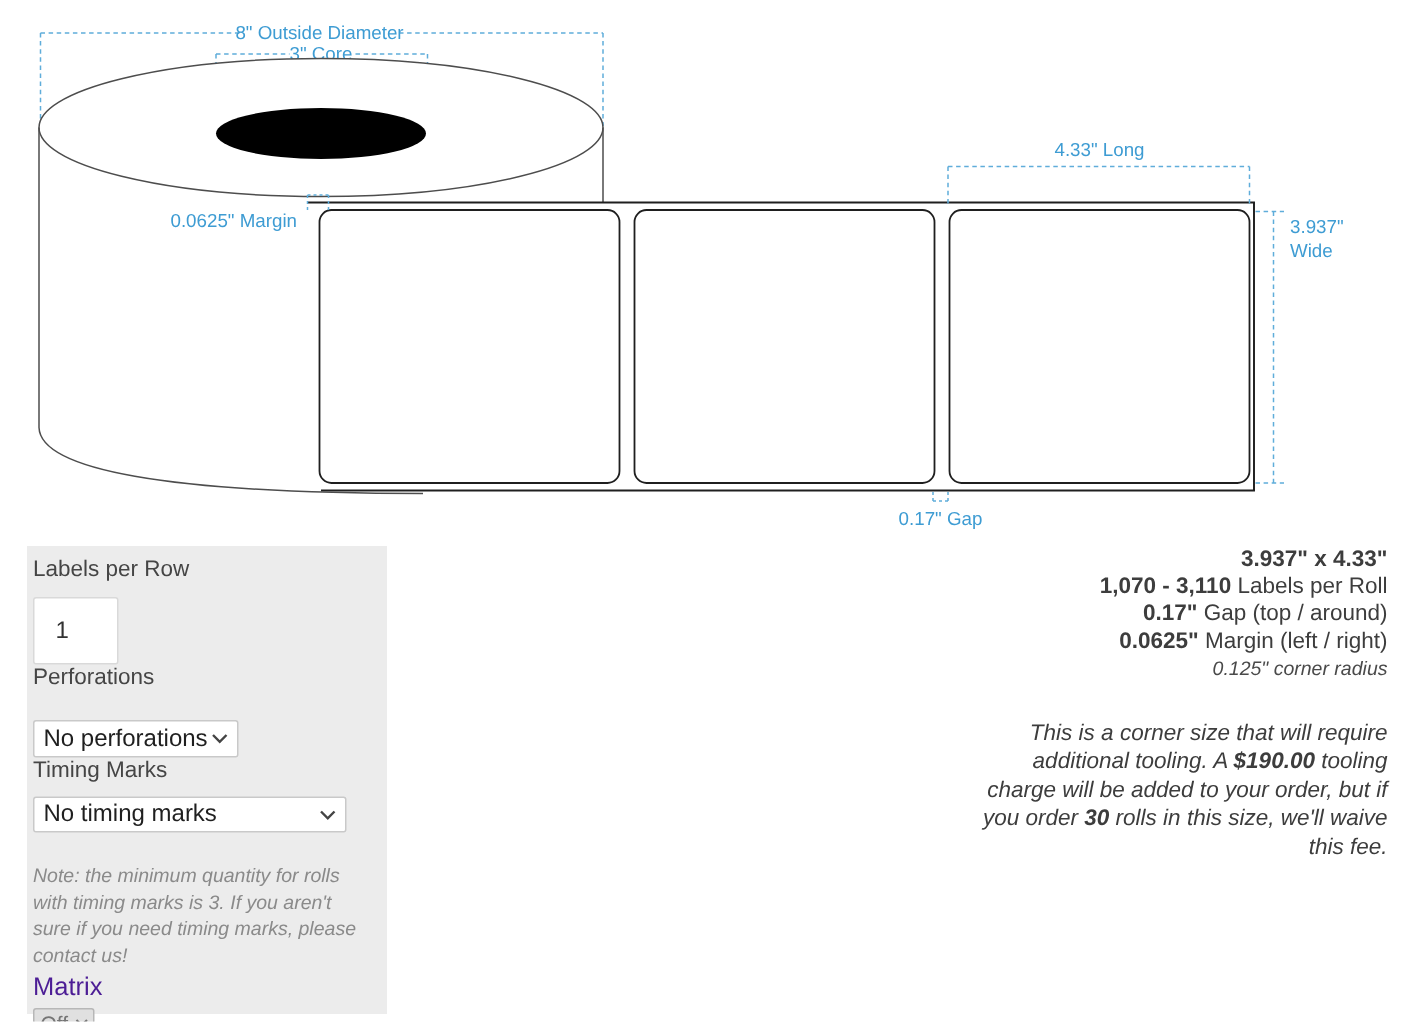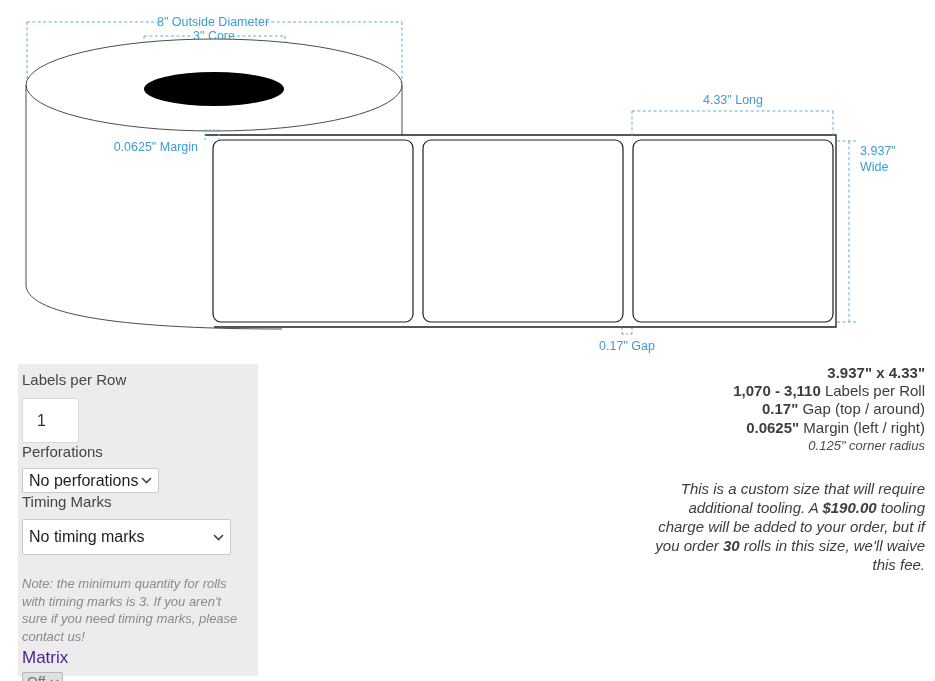--- a/index.html
+++ b/index.html
@@ -25,28 +25,28 @@
   }
   .panel-label { font-size: 15px; color: #454545; line-height: 17px; }
   .qty-input {
     display: block; margin-top: 10px;
     width: 57px; height: 45px;
     border: 1px solid #d9d9d9; border-radius: 2px;
     background: #fff; font-family: "Liberation Sans", sans-serif;
     font-size: 16px; color: #333; padding: 0 0 0 14px;
   }
   .sel {
-    margin-top: 8px; height: 25px;
+    margin-top: 20px; height: 25px;
     background: #fff; border: 1px solid #c9c9c9; border-radius: 2px;
     display: flex; align-items: center; justify-content: space-between;
     padding: 0 6px; cursor: default;
   }
   .sel-text { font-size: 16px; color: #1f1f1f; white-space: nowrap; }
   .sel-perforations { width: 137px; }
-  .sel-timing { width: 209px; margin-top: 9px; height: 36px; }
+  .sel-timing { width: 209px; margin-top: 9px; height: 24px; }
   .mt2 { margin-top: 0; }
   .note {
     margin-top: 20px; width: 225px;
     font-size: 13px; font-style: italic; color: #8a8a8a; line-height: 17.5px;
   }
   .matrix-label { font-size: 17px; color: #4c1d95; margin-top: 3px; }
   .waste-label { font-size: 13.5px; font-style: italic; color: #8a8a8a; margin-top: 9px; }
   .sel-off {
     margin-top: 4px; width: 41px; height: 20px;
     background: #e0e0e0; border: 1px solid #b7b7b7; border-radius: 2px;
@@ -136,14 +136,14 @@
   </div>
 </div>
 
 <div class="specs">
   <div class="spec-line b">3.937" x 4.33"</div>
   <div class="spec-line"><span class="b">1,070 - 3,110</span><span> Labels per Roll</span></div>
   <div class="spec-line"><span class="b">0.17"</span><span> Gap (top / around)</span></div>
   <div class="spec-line"><span class="b">0.0625"</span><span> Margin (left / right)</span></div>
   <div class="corner-line">0.125" corner radius</div>
 
-  <div class="tooling-note"><span>This is a custom size that will require additional tooling. A </span><span class="b">$190.00</span><span> tooling charge will be added to your order, but if you order </span><span class="b">30</span><span> rolls in this size, we'll waive this fee.</span></div>
+  <div class="tooling-note"><span>This is a corner size that will require additional tooling. A </span><span class="b">$190.00</span><span> tooling charge will be added to your order, but if you order </span><span class="b">30</span><span> rolls in this size, we'll waive this fee.</span></div>
 </div>
 
 </body></html>

